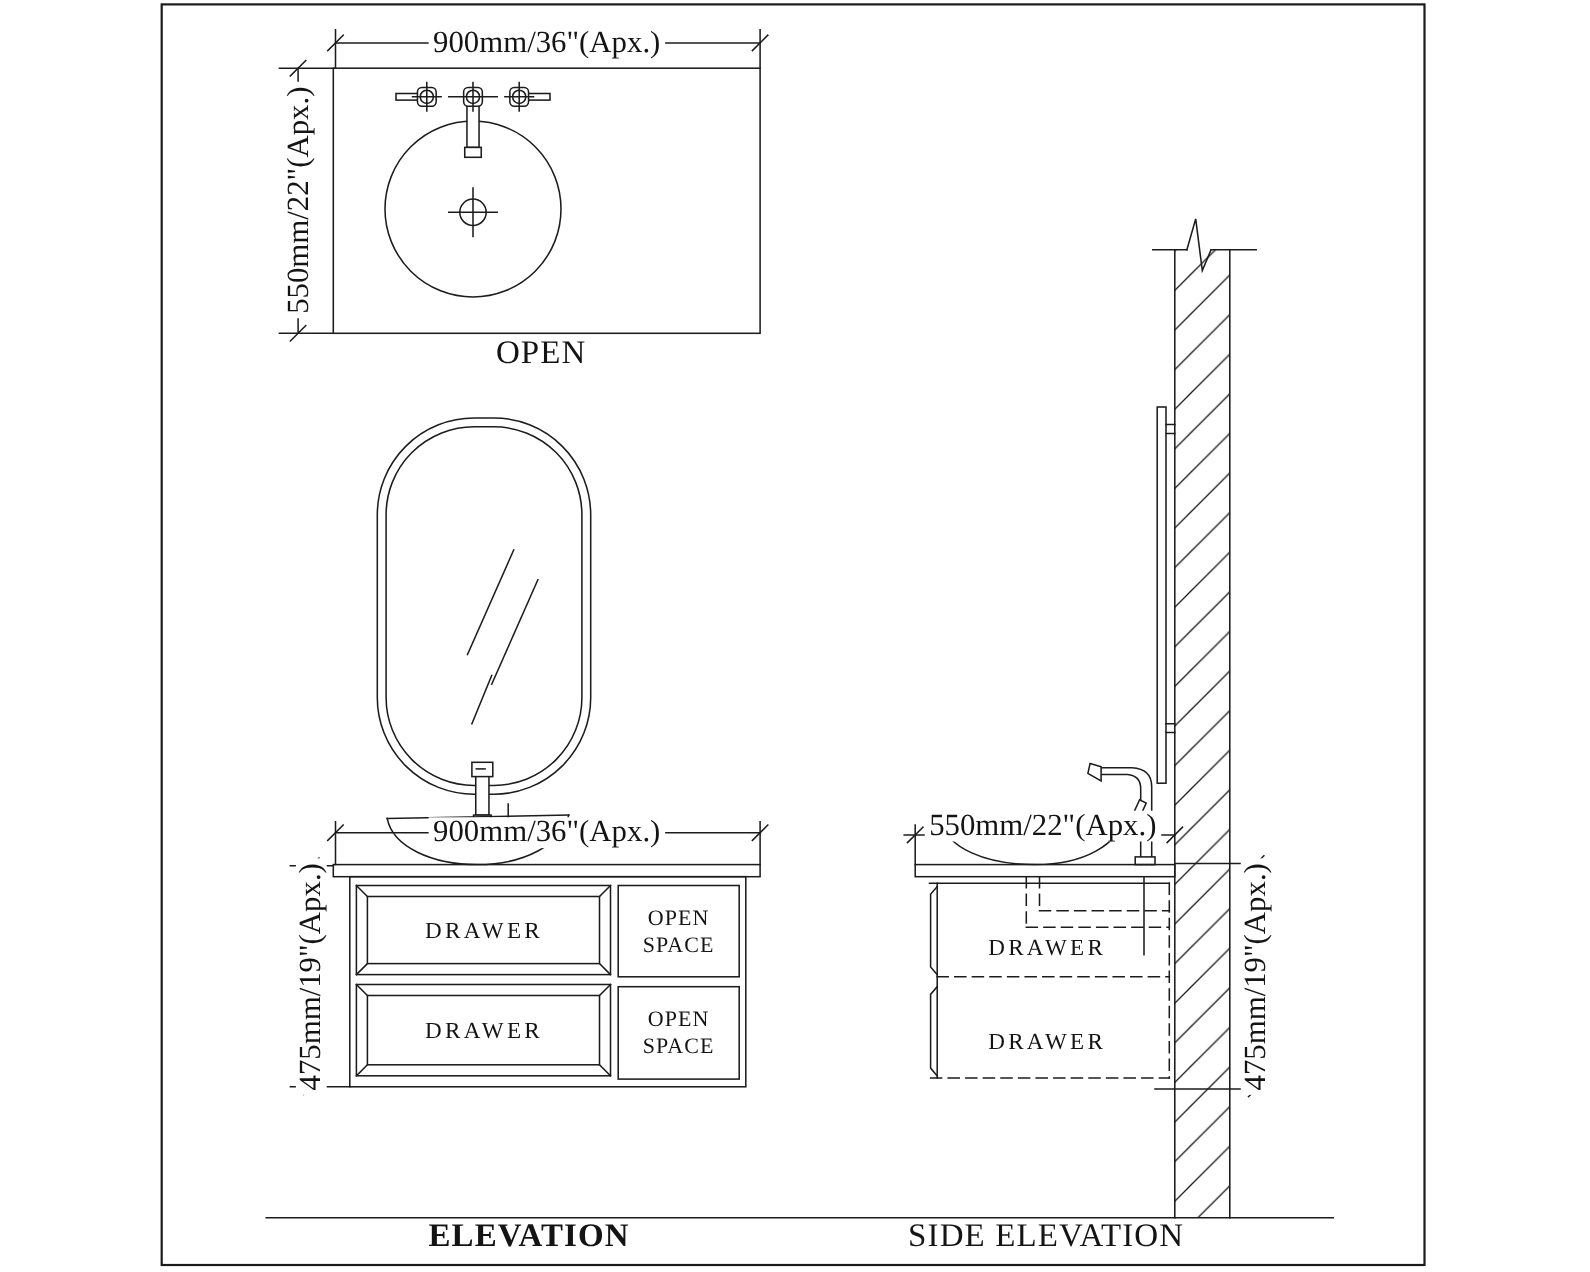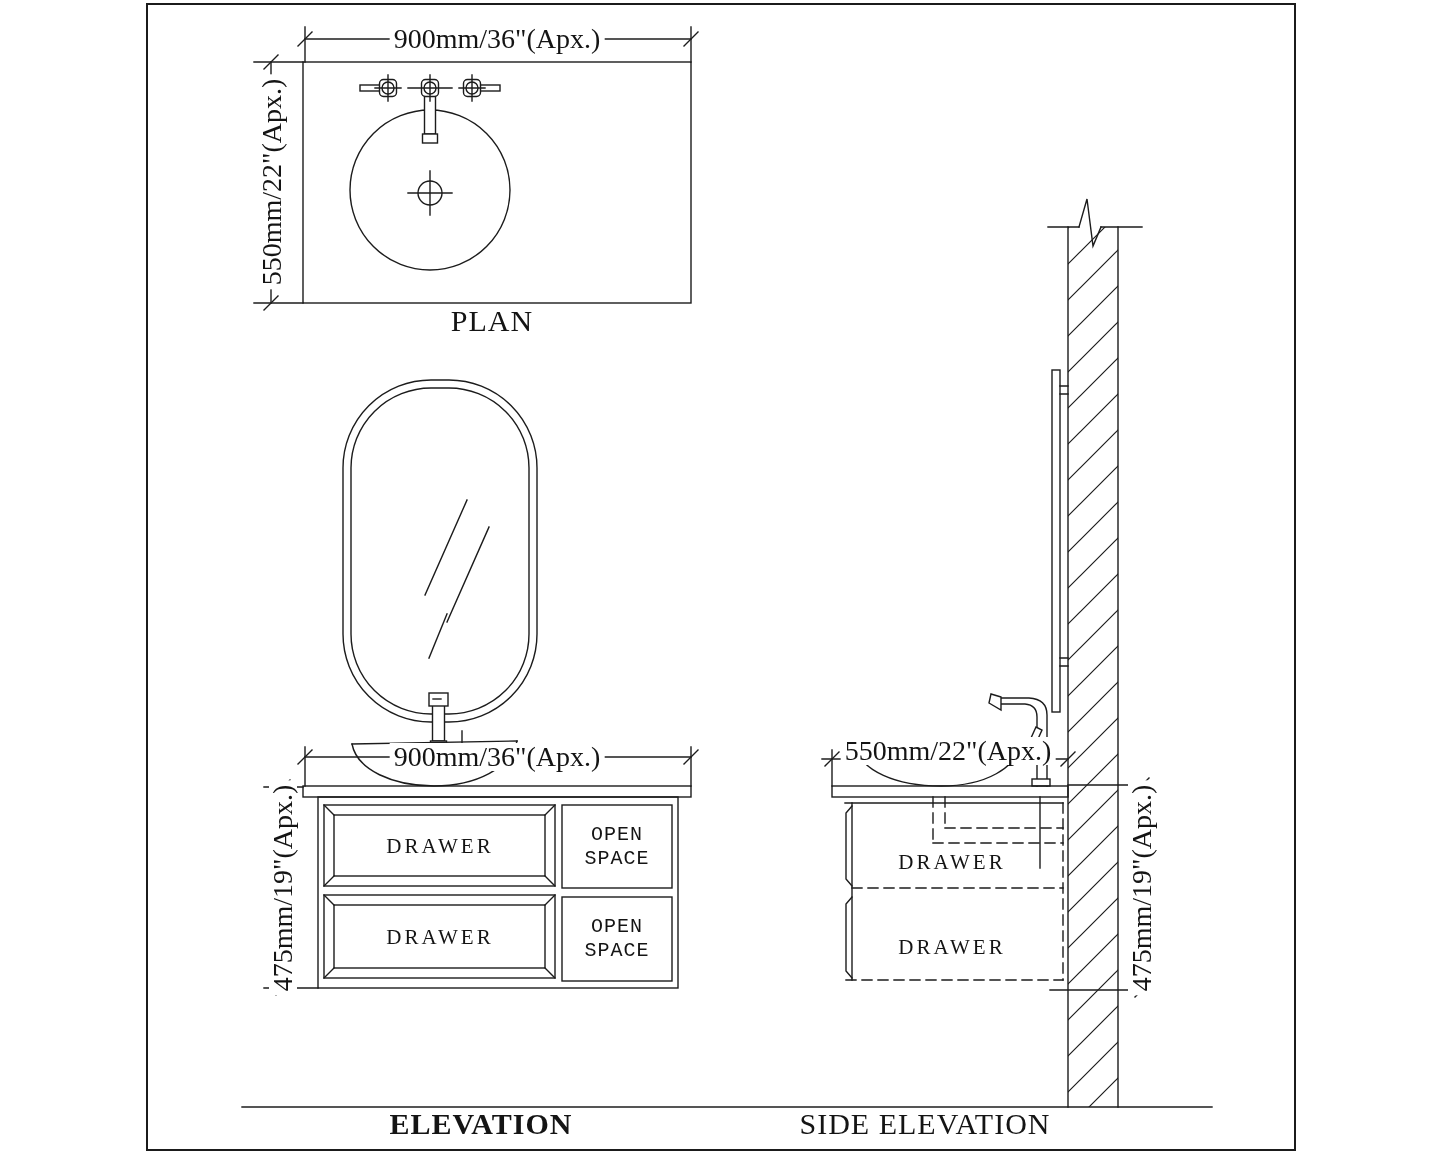--- a/index.html
+++ b/index.html
@@ -13,21 +13,21 @@
   }
   svg.linework{position:absolute;left:0;top:0;}
   .txt{position:absolute;white-space:nowrap;line-height:1;transform:translate(-50%,-50%);}
   .dim{font-size:28px;background:#ffffff;padding:0 4px;}
   .dim.vert{transform:translate(-50%,-50%) rotate(-90deg);}
   .view-label{font-size:30px;letter-spacing:1px;}
   .panel-label{font-size:21px;letter-spacing:3px;}
   .open-label{
     position:absolute;transform:translate(-50%,-50%);
     font-size:20px;letter-spacing:1px;line-height:1.2;text-align:center;
-    width:114px;white-space:normal;font-family:Liberation Mono, monospace;
+    width:114px;white-space:normal;
   }
 </style>
 </head>
 <body>
 
 <div class="canvas">
 
   <div class="sheet-border"></div>
 
   <svg class="linework" width="1445" height="1156" viewBox="0 0 1445 1156" fill="none" stroke="#1c1c1c" stroke-width="1.4" stroke-linecap="square">
@@ -172,29 +172,29 @@
         <path d="M1142 785 V990"></path>
         <path d="M1135 792 L1149 778 M1135 997 L1149 983"></path>
         <path d="M1068 785 H1152 M1050 990 H1152"></path>
       </g>
       <path d="M242 1107 H1212"></path>
     </g>
   </svg>
 
   <div class="txt dim" style="left:497px;top:39px;">900mm/36"(Apx.)</div>
   <div class="txt dim vert" style="left:272px;top:182px;">550mm/22"(Apx.)</div>
-  <div class="txt view-label" style="left:492px;top:321px;">PLAN</div>
+  <div class="txt view-label" style="left:492px;top:321px;">OPEN</div>
 
   <div class="txt dim" style="left:497px;top:757px;">900mm/36"(Apx.)</div>
   <div class="txt dim vert" style="left:283px;top:888px;">475mm/19"(Apx.)</div>
   <div class="txt panel-label" style="left:440px;top:846px;">DRAWER</div>
   <div class="txt panel-label" style="left:440px;top:937px;">DRAWER</div>
   <div class="open-label" style="left:617px;top:847px;">OPEN SPACE</div>
   <div class="open-label" style="left:617px;top:939px;">OPEN SPACE</div>
   <div class="txt view-label" style="left:481px;top:1124px;font-weight:bold;">ELEVATION</div>
 
   <div class="txt dim" style="left:948px;top:751px;">550mm/22"(Apx.)</div>
   <div class="txt dim vert" style="left:1142px;top:888px;">475mm/19"(Apx.)</div>
   <div class="txt panel-label" style="left:952px;top:862px;">DRAWER</div>
   <div class="txt panel-label" style="left:952px;top:947px;">DRAWER</div>
-  <div class="txt view-label" style="left:925px;top:1124px;text-align:right;">SIDE ELEVATION</div>
+  <div class="txt view-label" style="left:951px;top:1124px;text-align:right;">SIDE ELEVATION</div>
 
 </div>
 
 </body></html>

